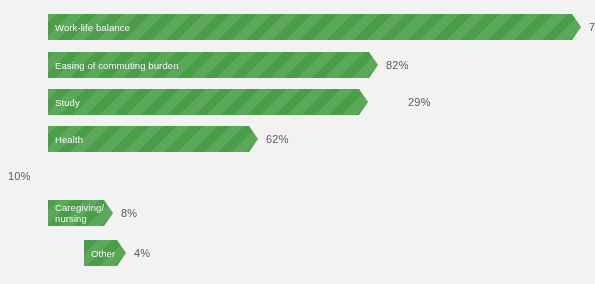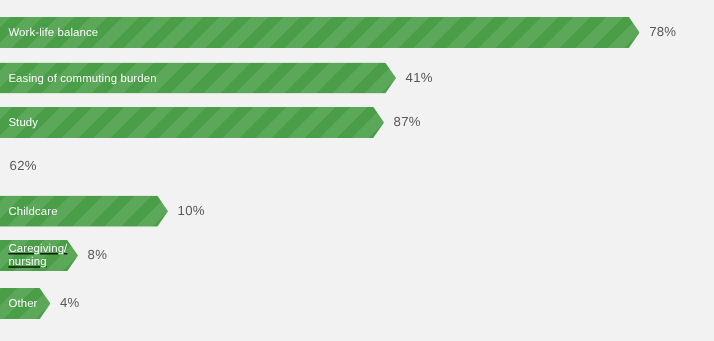--- a/index.html
+++ b/index.html
@@ -36,20 +36,21 @@
     background-color: #4a9e47;
     background-image: repeating-linear-gradient(
       -45deg,
       rgba(255,255,255,0.00) 0px,
       rgba(255,255,255,0.00) 9px,
       rgba(255,255,255,0.10) 9px,
       rgba(255,255,255,0.10) 19px
     );
     -webkit-clip-path: polygon(0 0, calc(100% - 9px) 0, 100% 50%, calc(100% - 9px) 100%, 0 100%);
     clip-path: polygon(0 0, calc(100% - 9px) 0, 100% 50%, calc(100% - 9px) 100%, 0 100%);
+    margin-left: 48px;
   }
   .bar-label {
     color: #ffffff;
     font-size: 9.5px;
     line-height: 11px;
     padding-left: 7px;
     white-space: pre-line;
     letter-spacing: 0.1px;
     text-shadow: 0 0 1px rgba(0,0,0,0.10);
   }
@@ -69,43 +70,43 @@
     <div class="bar-row" style="top: 14px;">
       <div class="bar-shape" style="width: 533px;">
         <span class="bar-label">Work-life balance</span>
       </div>
       <span class="bar-value">78%</span>
     </div>
     <div class="bar-row" style="top: 52px;">
       <div class="bar-shape" style="width: 330px;">
         <span class="bar-label">Easing of commuting burden</span>
       </div>
-      <span class="bar-value">41%</span>
+      <span class="bar-value">82%</span>
     </div>
-    <div class="bar-row" style="top: 89px;">
+    <div class="bar-row" style="top: 89px; gap: 32px;">
       <div class="bar-shape" style="width: 320px;">
         <span class="bar-label">Study</span>
       </div>
-      <span class="bar-value">87%</span>
+      <span class="bar-value">29%</span>
     </div>
     <div class="bar-row" style="top: 126px;">
+      <div class="bar-shape" style="width: 210px;">
+        <span class="bar-label">Health</span>
+      </div>
       <span class="bar-value">62%</span>
     </div>
     <div class="bar-row" style="top: 163px;">
-      <div class="bar-shape" style="width: 140px;">
-        <span class="bar-label">Childcare</span>
-      </div>
       <span class="bar-value">10%</span>
     </div>
     <div class="bar-row" style="top: 200px;">
-      <div class="bar-shape" style="width: 65px; text-decoration: underline;">
+      <div class="bar-shape" style="width: 65px;">
         <span class="bar-label">Caregiving/
 nursing</span>
       </div>
       <span class="bar-value">8%</span>
     </div>
-    <div class="bar-row" style="top: 240px;">
+    <div class="bar-row" style="top: 240px; padding-left: 36px;">
       <div class="bar-shape" style="width: 42px;">
         <span class="bar-label">Other</span>
       </div>
       <span class="bar-value">4%</span>
     </div>
   </div>
 
 </body></html>

